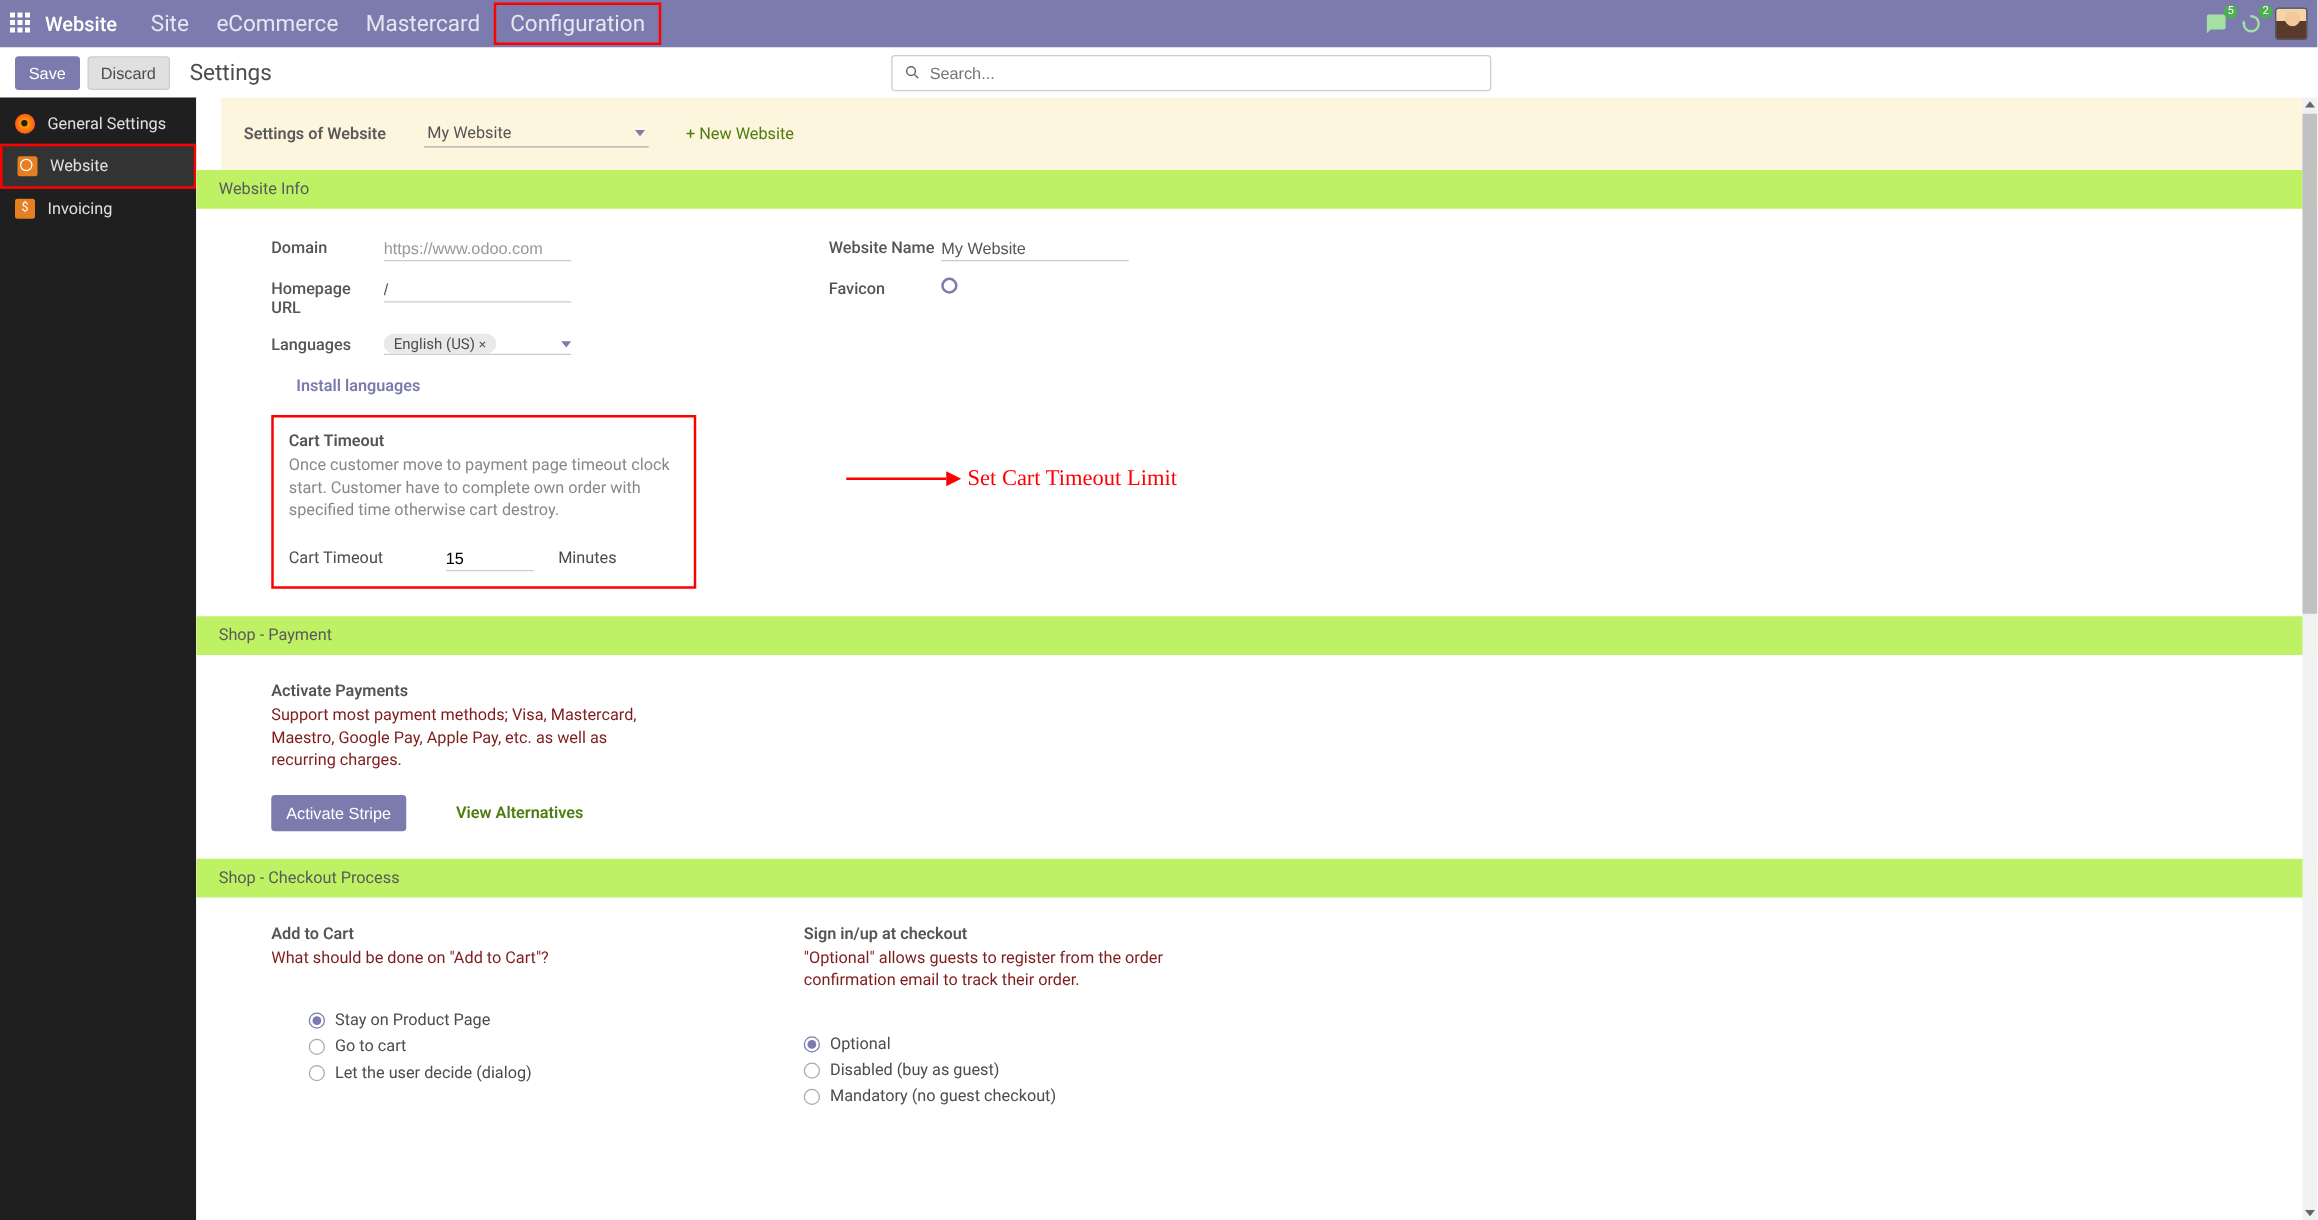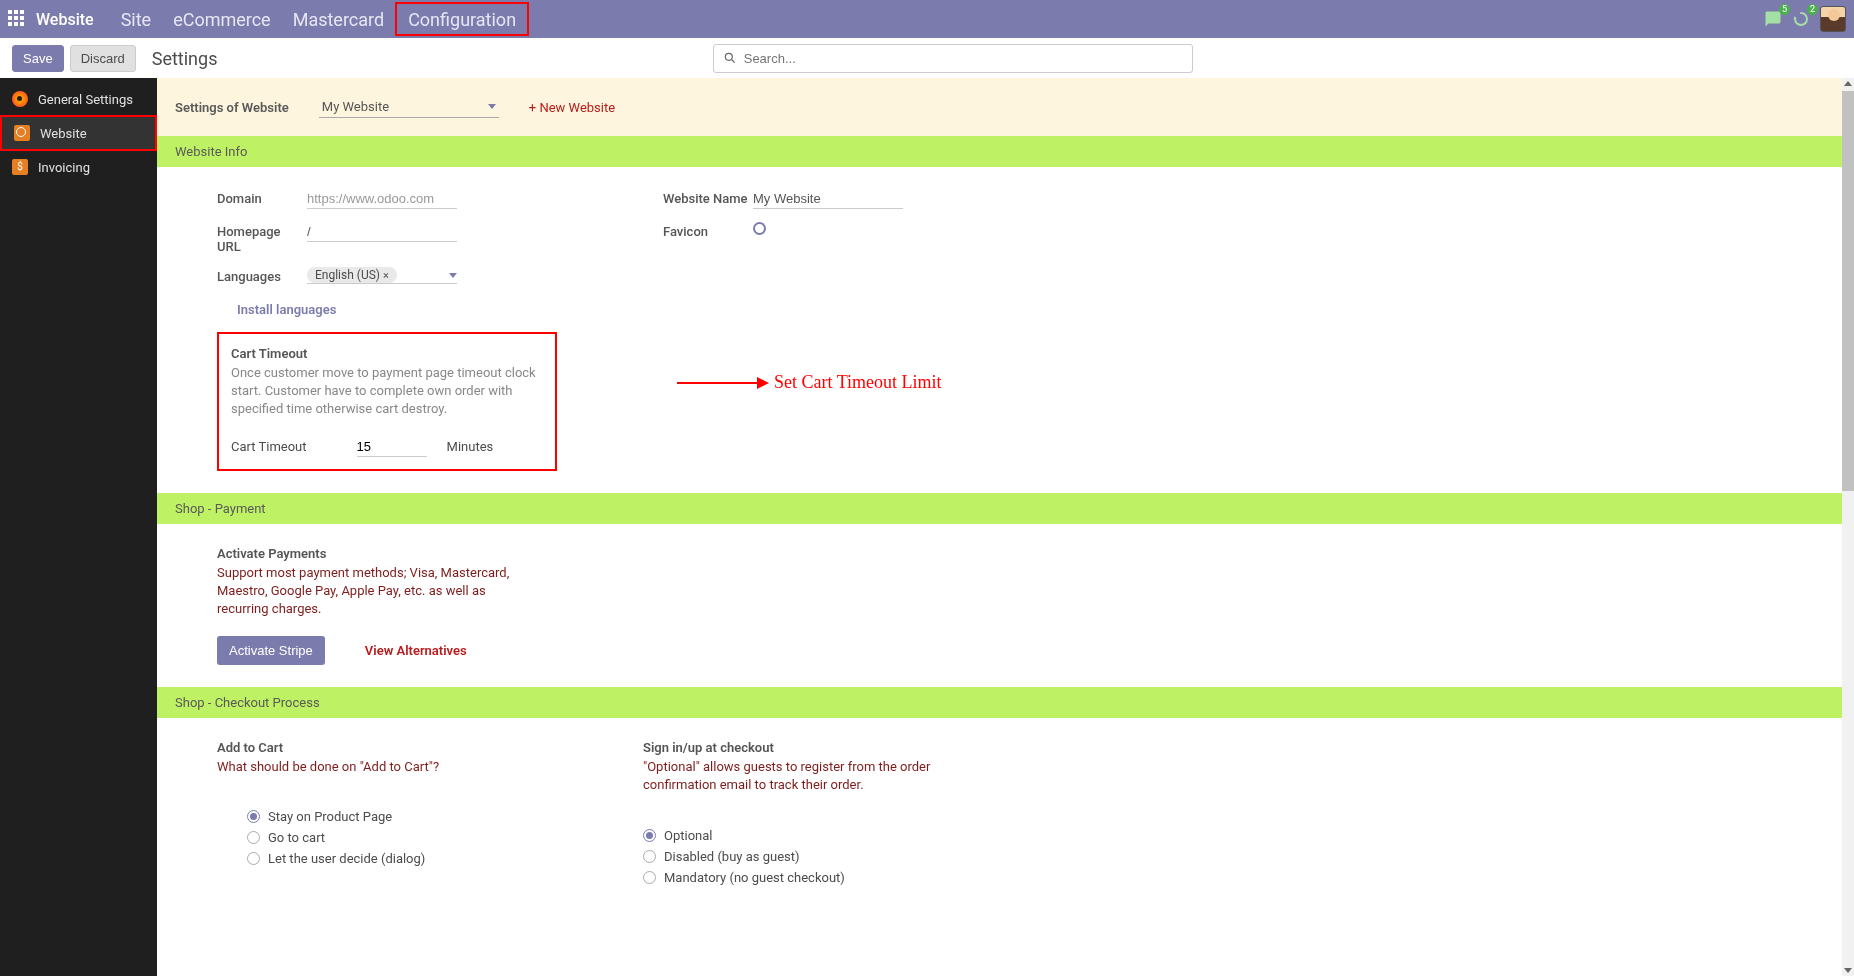--- a/index.html
+++ b/index.html
@@ -229,20 +229,21 @@
     }
     .content-inner {
       position: relative;
     }
     .settings-band {
       background: #fdf5dd;
       padding: 18px 18px 18px 18px;
       display: flex;
       align-items: center;
       gap: 30px;
+      margin-left: 20px;
     }
     .settings-band-label {
       font-weight: 600;
       color: #5a5a5a;
     }
     .dropdown-sel {
       border: none;
       border-bottom: 1px solid #aaa;
       background: transparent;
       padding: 3px 20px 3px 3px;
@@ -257,21 +258,21 @@
     .dropdown-caret {
       position: absolute;
       right: 3px;
       top: 8px;
       width: 0; height: 0;
       border-left: 4px solid transparent;
       border-right: 4px solid transparent;
       border-top: 5px solid #7c7bad;
     }
     .blue-link {
-      color: #b91c1c;
+      color: #4d7c0f;
       cursor: pointer;
     }
     .section-header {
       background: #bef264;
       padding: 8px 18px;
       font-weight: 400;
       color: #5a5a5a;
     }
     .section-body {
       padding: 22px 60px;

